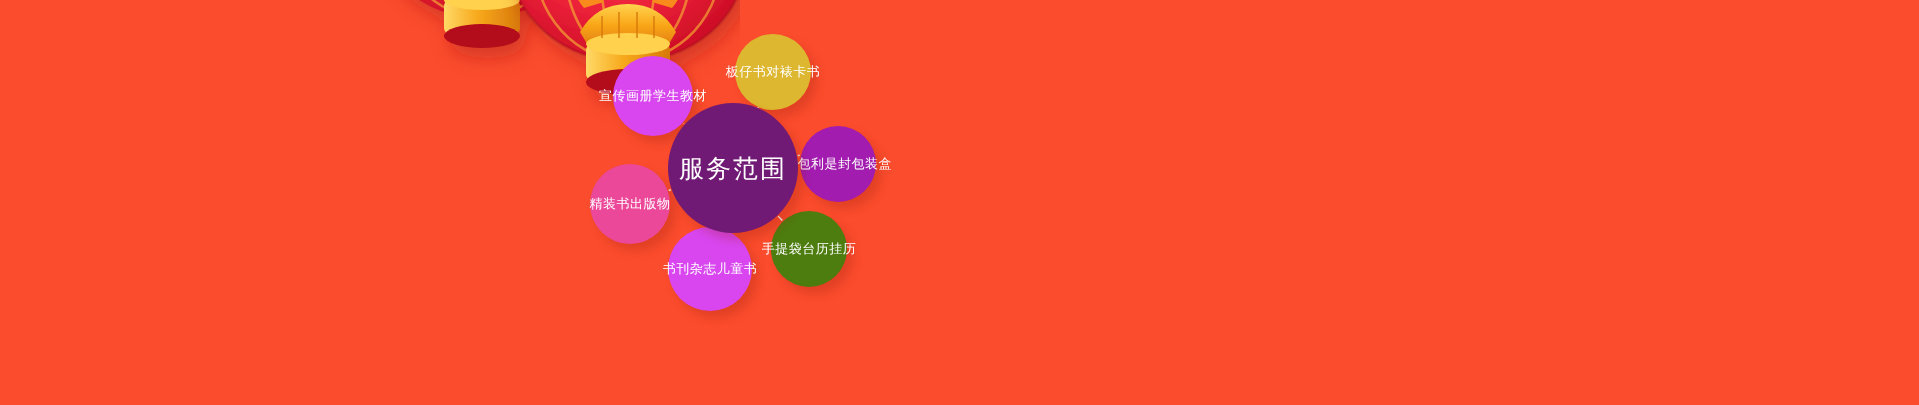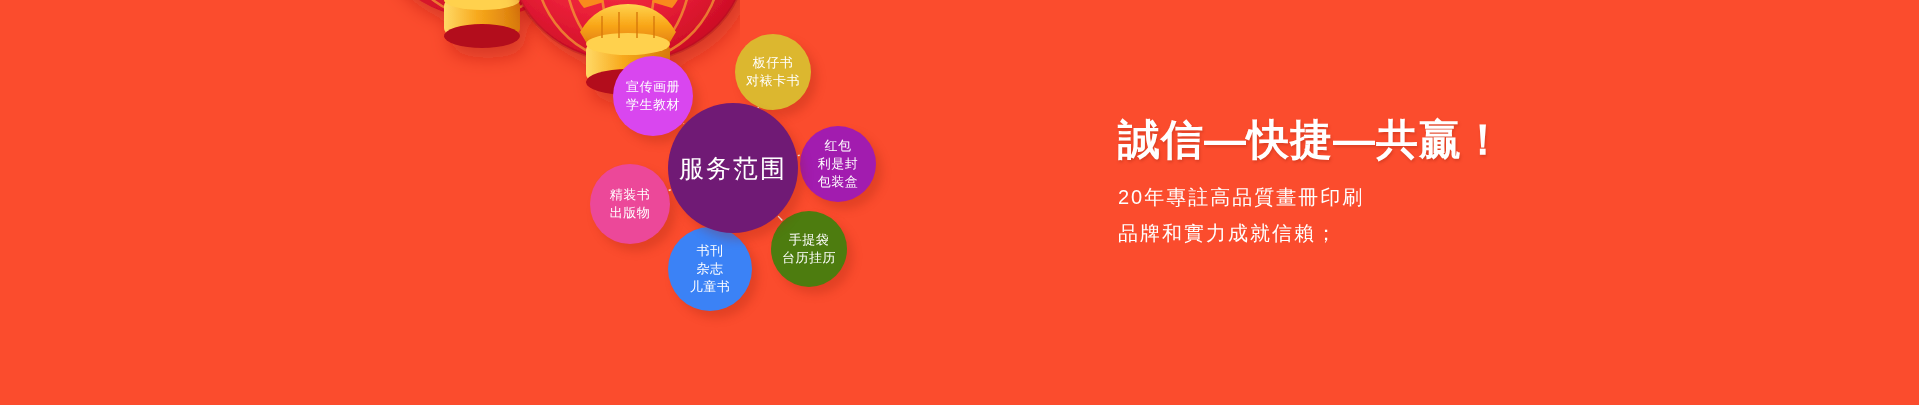--- a/index.html
+++ b/index.html
@@ -24,21 +24,21 @@
     width: 360px;
     height: 300px;
     pointer-events: none;
   }
 
   
   .bubble {
     position: absolute;
     border-radius: 50%;
     display: flex;
-    flex-direction: column;
+    flex-direction: row;
     align-items: center;
     justify-content: center;
     color: #ffffff;
     text-align: left;
     line-height: 1.38;
     box-shadow: 6px 7px 10px rgba(150, 30, 10, 0.25);
     box-sizing: border-box;
   }
   .bubble span { display: block; white-space: nowrap; }
 
@@ -179,33 +179,28 @@
       </div>
       <div class="bubble bubble-sat" style="left: 800px; top: 126px; width: 76px; height: 76px; background: #a21caf;">
         <span>红包</span>
         <span>利是封</span>
         <span>包装盒</span>
       </div>
       <div class="bubble bubble-sat" style="left: 771px; top: 211px; width: 76px; height: 76px; background: #4d7c0f;">
         <span>手提袋</span>
         <span>台历挂历</span>
       </div>
-      <div class="bubble bubble-sat" style="left: 668px; top: 227px; width: 84px; height: 84px; background: #3b82f6;">
+      <div class="bubble bubble-sat" style="left: 668px; top: 227px; width: 84px; height: 84px; background: #d946ef;">
         <span>书刊</span>
         <span>杂志</span>
         <span>儿童书</span>
       </div>
       <div class="bubble bubble-sat" style="left: 590px; top: 164px; width: 80px; height: 80px; background: #ec4899;">
         <span>精装书</span>
         <span>出版物</span>
       </div>
       <div class="bubble bubble-center" style="left: 668px; top: 103px; width: 130px; height: 130px; background: #701a75;">
         <span>服务范围</span>
       </div>
     </div>
 
-  <div class="copy">
-    <p class="headline">誠信—快捷—共贏！</p>
-    <p class="subline">20年專註高品質畫冊印刷</p>
-    <p class="subline">品牌和實力成就信賴；</p>
-  </div>
 
 </div>
 
 </body></html>

